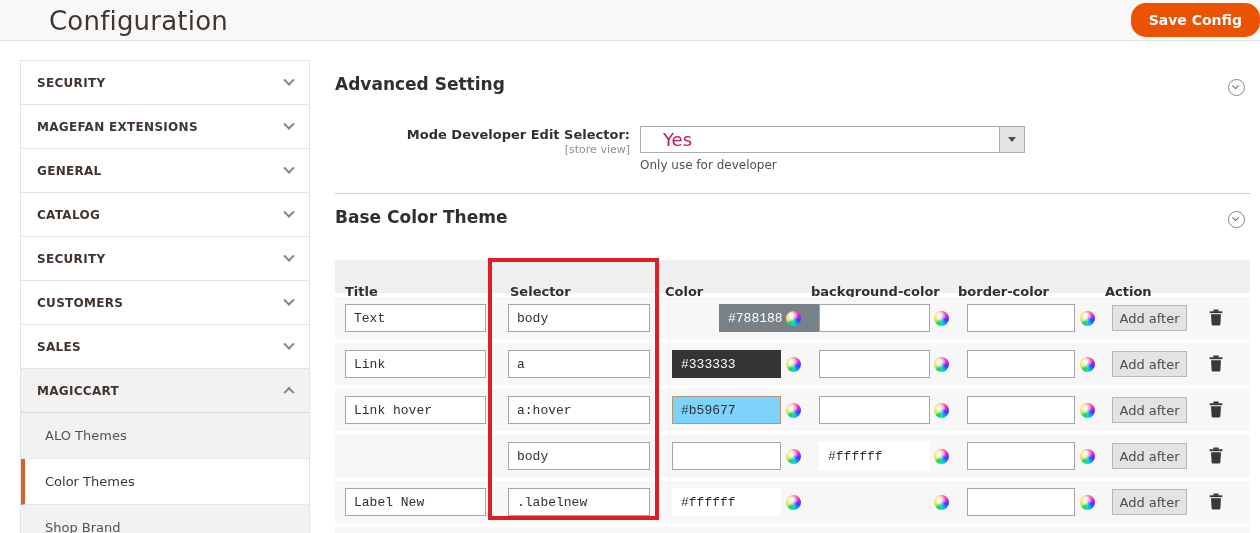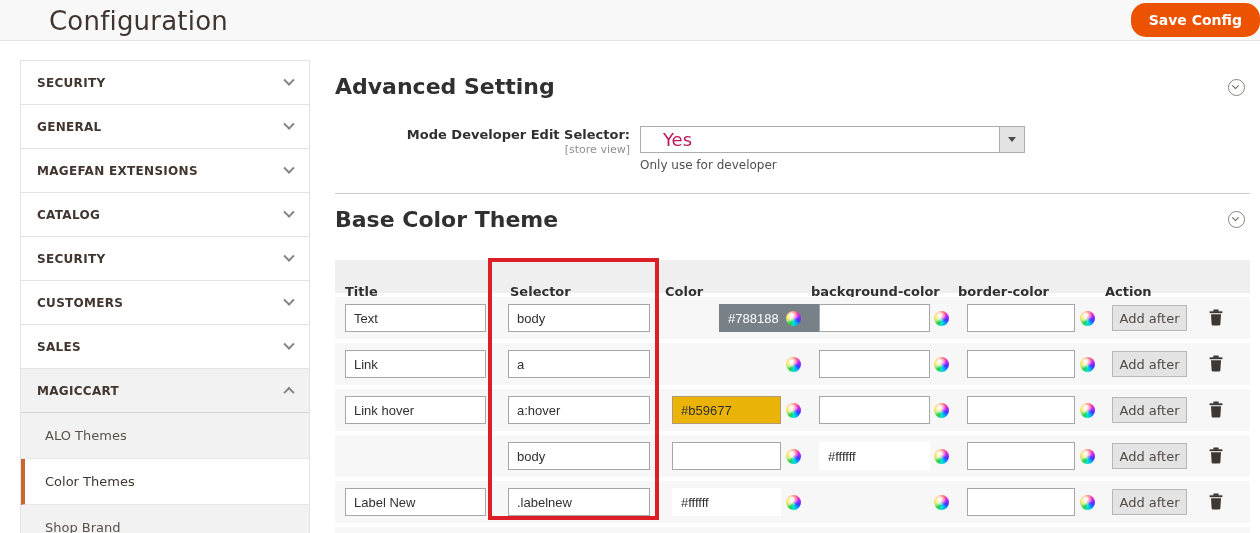--- a/index.html
+++ b/index.html
@@ -28,21 +28,21 @@
     transform:rotate(45deg) translate(-2px,-2px); }
   .chev.up { transform:rotate(-135deg) translate(-1px,-1px); }
   .nav-sub { position:relative; height:46px; display:flex; align-items:center;
     padding:0 16px 0 24px; font-size:13px; color:#5a5248; background:#f2f2f2;
     border-bottom:1px solid #e7e7e7; cursor:pointer; }
   .nav-sub.active { background:#fff; color:#41362f; border-left:4px solid #d0642e;
     padding-left:20px; }
 
   
   .content { position:absolute; left:335px; top:60px; width:915px; height:473px; }
-  .section-title { position:absolute; font-size:22px; font-weight:600; color:#303030; }
+  .section-title { position:absolute; font-size:17px; font-weight:600; color:#303030; }
   .collapse-btn { position:absolute; left:893px; width:17px; height:17px; border:1px solid #8a837f;
     border-radius:50%; background:#fff; cursor:pointer; }
   .collapse-btn .chev { position:absolute; left:4px; top:6px; width:5px; height:5px;
     border-width:1.5px; border-color:#6d6archive5f; border-right:1.5px solid #6d655f; border-bottom:1.5px solid #6d655f; }
   .divider { position:absolute; left:0; top:133px; width:915px; height:0; border-top:1px solid #ccc; }
 
   .field-label { position:absolute; left:0; top:67px; width:295px; text-align:right;
     font-size:13px; font-weight:700; color:#303030; }
   .field-scope { display:block; font-size:11px; font-weight:400; color:#8f8f8f; margin-top:1px; }
   .select { position:absolute; left:305px; top:66px; width:385px; height:27px;
@@ -54,21 +54,21 @@
   .select-arrow::after { content:""; width:0; height:0; border-left:4px solid transparent;
     border-right:4px solid transparent; border-top:5px solid #514943; }
   .field-note { position:absolute; left:305px; top:98px; font-size:12px; color:#4f4f4f; }
 
   
   .t-header { position:absolute; left:0; top:200px; width:915px; height:33px; background:#efefef; }
   .t-header span { position:absolute; top:24px; font-size:13px; font-weight:600; color:#303030; }
   .rows { position:absolute; left:0; top:237px; width:915px; }
   .t-row { position:relative; width:915px; height:42px; background:#f7f7f7; margin-bottom:4px; }
   .cell-input { position:absolute; top:7px; height:28px; border:1px solid #a6a6a6;
-    background:#fff; font-size:13px; color:#303030; padding:0 8px; font-family:Liberation Sans, sans-serif; }
+    background:#fff; font-size:13px; color:#303030; padding:0 8px; font-family:Liberation Mono, monospace; }
   .in-title    { left:10px;  width:141px; }
   .in-selector { left:173px; width:142px; }
   .in-color    { left:337px; width:109px; }
   .in-bg       { left:484px; width:111px; }
   .in-border   { left:632px; width:108px; }
   .picker { position:absolute; top:14px; width:15px; height:15px; border-radius:50%; cursor:pointer;
     background:
       radial-gradient(circle at 38% 30%, rgba(255,255,255,.95) 0 12%, rgba(255,255,255,0) 48%),
       conic-gradient(#ff4136,#ff2d95,#b026ff,#4433ff,#00a2ff,#00e5d0,#2ecc40,#b8e986,#ffdc00,#ff9500,#ff4136); }
   .pk-color  { left:451px; }
@@ -92,25 +92,25 @@
     <h1 class="page-title">Configuration</h1>
     <button class="save-btn" style="background: rgb(235, 82, 2); border-radius: 15px;">Save Config</button>
   </header>
 
   <aside class="sidebar" id="sidebar">
       <div class="nav-head">
         <span class="nav-label">SECURITY</span>
         <span class="chev"></span>
       </div>
       <div class="nav-head">
+        <span class="nav-label">MAGEFAN EXTENSIONS</span>
+        <span class="chev"></span>
+      </div>
+      <div class="nav-head">
         <span class="nav-label">GENERAL</span>
-        <span class="chev"></span>
-      </div>
-      <div class="nav-head">
-        <span class="nav-label">MAGEFAN EXTENSIONS</span>
         <span class="chev"></span>
       </div>
       <div class="nav-head">
         <span class="nav-label">CATALOG</span>
         <span class="chev"></span>
       </div>
       <div class="nav-head">
         <span class="nav-label">SECURITY</span>
         <span class="chev"></span>
       </div>
@@ -187,40 +187,41 @@
           <rect x="5.3" y="0.4" width="5.4" height="2.4" rx="0.6"></rect>
           <rect x="1.6" y="2.3" width="12.8" height="1.9"></rect>
           <path d="M3 5.3 h10 l-0.62 10 a1.35 1.35 0 0 1 -1.35 1.25 H4.97 a1.35 1.35 0 0 1 -1.35 -1.25 z"></path>
         </g>
       </svg>
     </span>
   </div>
         <div class="t-row">
     <input class="cell-input in-title" value="Link" style="">
     <input class="cell-input in-selector" value="a" style="">
+    <input class="cell-input in-color" value="#333333" style="background: rgb(51, 51, 51); border-color: rgb(51, 51, 51); color: rgb(255, 255, 255);">
     <span class="picker pk-color"></span>
     <input class="cell-input in-bg" value="" style="">
     <span class="picker pk-bg"></span>
     <input class="cell-input in-border" value="" style="">
     <span class="picker pk-border"></span>
     <button class="add-after">Add after</button>
     <span class="trash">
       <svg width="16" height="17" viewBox="0 0 16 17" aria-hidden="true">
         <g fill="#3d3733">
           <rect x="5.3" y="0.4" width="5.4" height="2.4" rx="0.6"></rect>
           <rect x="1.6" y="2.3" width="12.8" height="1.9"></rect>
           <path d="M3 5.3 h10 l-0.62 10 a1.35 1.35 0 0 1 -1.35 1.25 H4.97 a1.35 1.35 0 0 1 -1.35 -1.25 z"></path>
         </g>
       </svg>
     </span>
   </div>
         <div class="t-row">
     <input class="cell-input in-title" value="Link hover" style="">
     <input class="cell-input in-selector" value="a:hover" style="">
-    <input class="cell-input in-color" value="#b59677" style="background: #eab308; border-color: rgb(181, 150, 119); color: rgb(48, 48, 48);">
+    <input class="cell-input in-color" value="#b59677" style="background: #7dd3fc; border-color: rgb(181, 150, 119); color: rgb(48, 48, 48);">
     <span class="picker pk-color"></span>
     <input class="cell-input in-bg" value="" style="">
     <span class="picker pk-bg"></span>
     <input class="cell-input in-border" value="" style="">
     <span class="picker pk-border"></span>
     <button class="add-after">Add after</button>
     <span class="trash">
       <svg width="16" height="17" viewBox="0 0 16 17" aria-hidden="true">
         <g fill="#3d3733">
           <rect x="5.3" y="0.4" width="5.4" height="2.4" rx="0.6"></rect>

